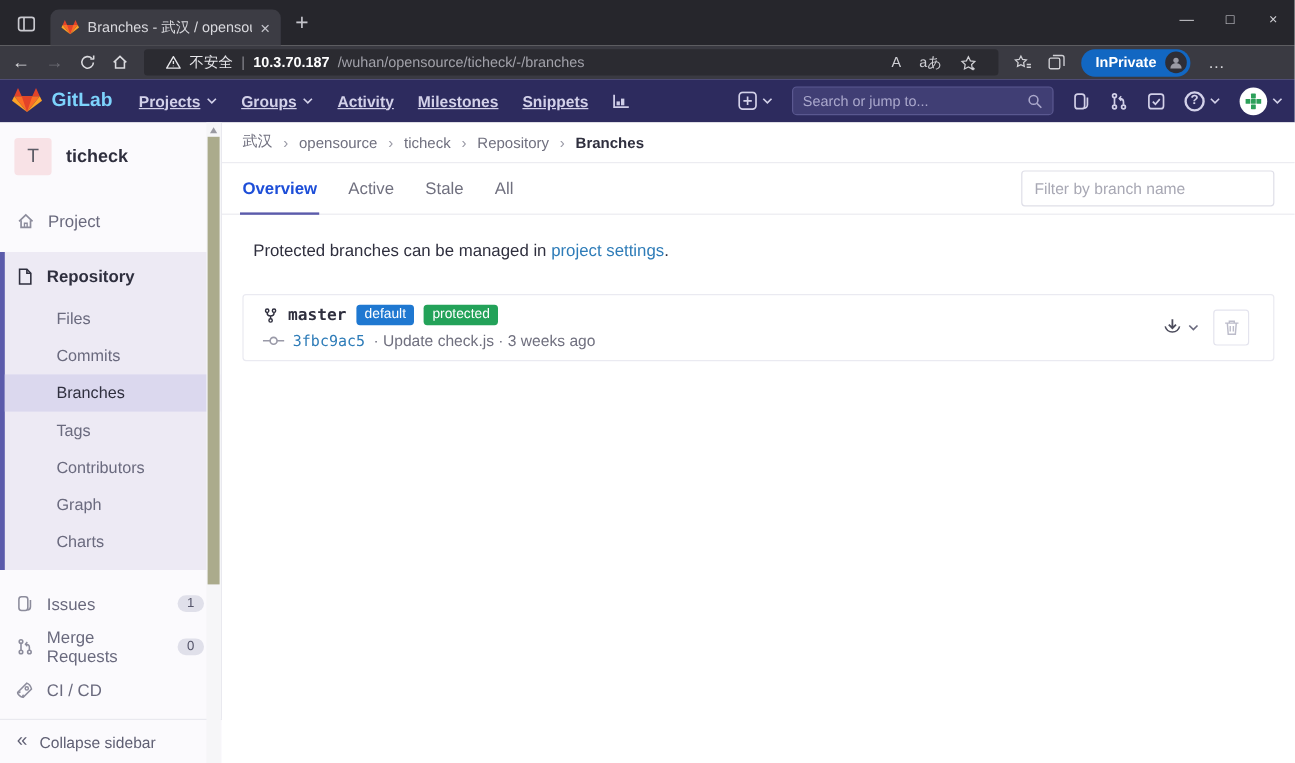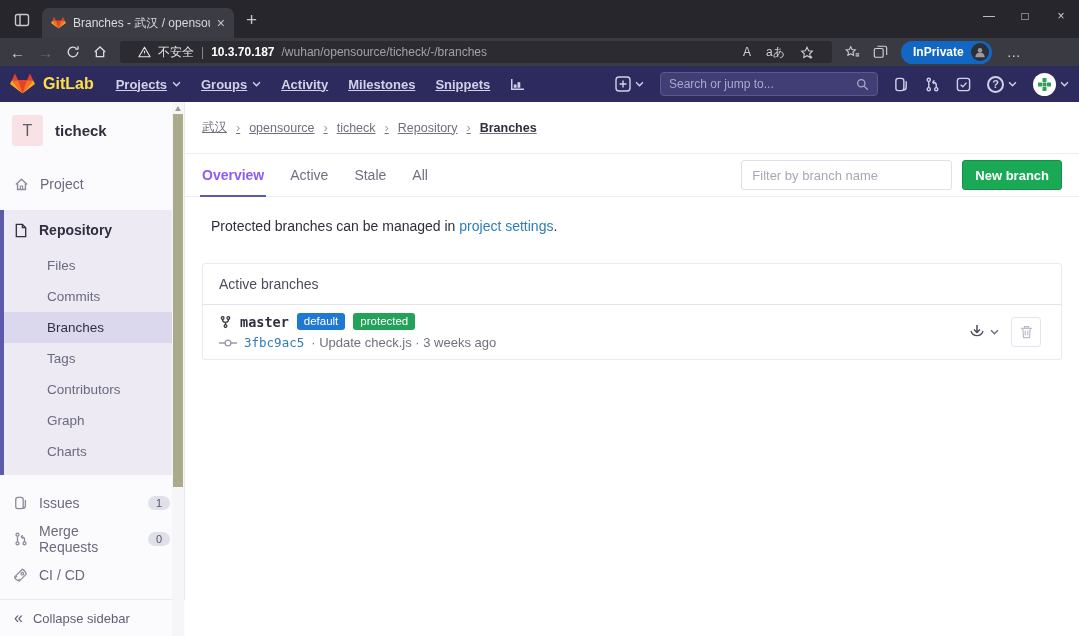--- a/index.html
+++ b/index.html
@@ -28,21 +28,21 @@
   .addr-host { font-weight:bold; color:#fff; }
   .addr-path { color:#a2a2aa; }
   .addr-right { margin-left:auto; display:flex; align-items:center; gap:15px; color:#cfcfd4; font-size:12px; }
   .inprivate { background:#1267c2; color:#fff; border-radius:12px; height:23px; display:flex; align-items:center; gap:7px; padding:0 3px 0 12px; font-size:12px; font-weight:bold; }
   .inprivate-avatar { width:18px; height:18px; border-radius:50%; background:#2e2e36; display:flex; align-items:center; justify-content:center; }
   .more-btn { color:#d6d6da; font-size:14px; margin-left:2px; }
 
   
   .glnav { height:36px; background:#2d2b5e; display:flex; align-items:center; padding:0 10px; flex:none; }
   .brand { display:flex; align-items:center; gap:8px; margin-right:12px; }
-  .brand-name { color:#fde047; font-weight:bold; font-size:16px; }
+  .brand-name { color:#7dd3fc; font-weight:bold; font-size:16px; }
   .glnav-item { color:#d3d1e9; font-size:13px; font-weight:bold; padding:0 10px; display:flex; align-items:center; gap:5px; height:36px;text-decoration:underline; }
   .glnav-right { margin-left:auto; display:flex; align-items:center; gap:16px; }
   .plus-wrap { display:flex; align-items:center; gap:4px; color:#d3d1e9; }
   .gl-search { width:218px; height:24px; background:#403e74; border:1px solid #5a5890; border-radius:4px; display:flex; align-items:center; padding:0 8px; }
   .gl-search input { flex:1; background:transparent; border:none; outline:none; color:#cac8e4; font-size:12px; font-family:"Liberation Sans",sans-serif; }
   .gl-search input::placeholder { color:#aaa8cc; }
   .gl-icon { color:#d3d1e9; display:flex; align-items:center; gap:4px; }
   .help-circle { width:17px; height:17px; border:2px solid #d3d1e9; border-radius:50%; color:#d3d1e9; font-size:11px; font-weight:bold; display:flex; align-items:center; justify-content:center; }
   .avatar-globe { width:23px; height:23px; border-radius:50%; background:#fff; display:flex; align-items:center; justify-content:center; }
 
@@ -62,27 +62,27 @@
   .sb-subitem.active { background:#dbd8ee; color:#2f2f3e; }
   .sb-group { margin-top:10px; }
   .sb-badge { margin-left:auto; background:#e0e0ea; border-radius:9px; padding:1px 8px; font-size:11px; color:#55556a; }
   .sb-collapse { position:absolute; bottom:0; left:0; width:185px; border-top:1px solid #e9e9ef; height:37px; display:flex; align-items:center; gap:10px; padding:0 14px; color:#5f5f73; font-size:13px; background:#fbfafd; }
   .sb-scroll { position:absolute; top:0; right:0; width:12px; height:100%; background:#f6f6f8; }
   .sb-scroll-arrow { position:absolute; top:4px; left:3px; width:0; height:0; border-left:3px solid transparent; border-right:3px solid transparent; border-bottom:5px solid #9a9aa2; }
   .sb-thumb { position:absolute; top:12px; left:1px; width:10px; height:373px; background:#abab8c; }
 
   
   .main { flex:1; background:#fff; min-width:0; }
-  .breadcrumb { height:52px; border-bottom:1px solid #ececf1; display:flex; align-items:center; gap:9px; padding:0 17px; font-size:12.5px; color:#70707f;text-decoration:underline; }
+  .breadcrumb { height:34px; border-bottom:1px solid #ececf1; display:flex; align-items:center; gap:9px; padding:0 17px; font-size:12.5px; color:#70707f; }
   .crumb-sep { color:#9a9aa6; }
   .crumb-current { color:#2f2f3e; font-weight:bold; }
   .top-area { display:flex; align-items:center; padding:0 17px; border-bottom:1px solid #ececf1; height:43px; }
   .pg-tabs { display:flex; gap:26px; height:100%; }
   .pg-tab { display:flex; align-items:center; color:#70707f; position:relative; font-size:14px; }
-  .pg-tab.active { color:#8b5cf6; font-weight:bold; }
+  .pg-tab.active { color:#1d4ed8; font-weight:bold; }
   .pg-tab.active::after { content:""; position:absolute; bottom:-1px; left:-2px; right:-2px; height:2px; background:#5b5bab; }
   .top-actions { margin-left:auto; display:flex; gap:10px; align-items:center; }
   .filter-input { width:211px; height:30px; border:1px solid #dfdfe8; border-radius:3px; padding:0 10px; font-size:13px; color:#555; font-family:"Liberation Sans",sans-serif; outline:none; }
   .filter-input::placeholder { color:#a8a8b4; }
   .btn-outline-danger { height:30px; border:1px solid #e9af9e; color:#c23a25; background:#fff; border-radius:3px; padding:0 12px; font-size:13px; font-family:"Liberation Sans",sans-serif; }
   .btn-success { height:30px; background:#1aaa55; border:1px solid #168f48; color:#fff; border-radius:3px; padding:0 12px; font-size:13px; font-weight:bold; font-family:"Liberation Sans",sans-serif; }
   .notice { padding:21px 17px 0 26px; font-size:14px; color:#2f2f3e; }
   .notice a { color:#2e7cb8; text-decoration:none; }
   .card { margin:29px 17px 0; border:1px solid #eaeaf1; border-radius:3px; }
   .card-header { padding:12px 16px; border-bottom:1px solid #e2e5ee; color:#4c4c5c; font-size:14px; }
@@ -429,30 +429,28 @@
 
       <div class="top-area">
         <div class="pg-tabs">
           <span class="pg-tab active">Overview</span>
           <span class="pg-tab">Active</span>
           <span class="pg-tab">Stale</span>
           <span class="pg-tab">All</span>
         </div>
         <div class="top-actions">
           <input class="filter-input" placeholder="Filter by branch name" style="">
-          <button class="btn-success">New branch</button>
         </div>
       </div>
 
       <div class="notice">
         <span>Protected branches can be managed in </span><a href="#">project settings</a><span>.</span>
       </div>
 
       <div class="card">
-        <div class="card-header">Active branches</div>
         <div class="branch-row">
           <div>
             <div class="branch-line1">
               <span>
                 <svg width="13" height="14" viewBox="0 0 16 16" fill="none" stroke="#2f2f3e" stroke-width="1.5">
                     <circle cx="4.5" cy="3" r="1.7"></circle>
                     <circle cx="11.5" cy="3" r="1.7"></circle>
                     <circle cx="8" cy="13" r="1.7"></circle>
                     <path d="M4.5 4.7v.8c0 2 1.5 2.8 3.5 2.8s3.5-.8 3.5-2.8v-.8M8 8.3v3"></path>
                   </svg>

